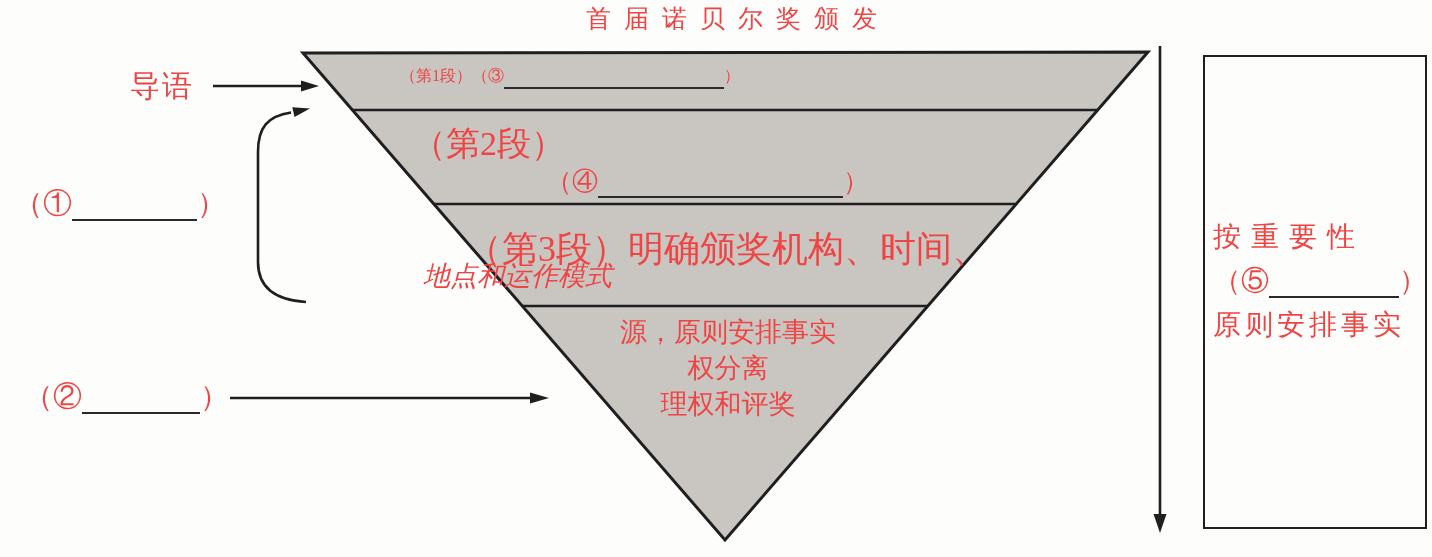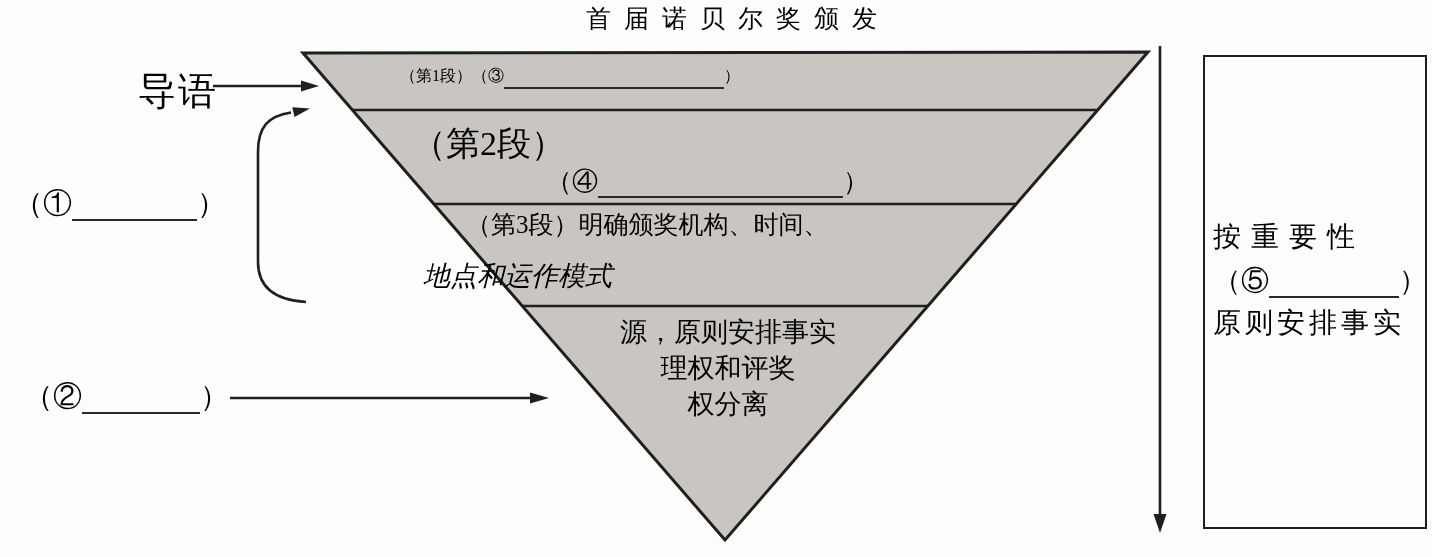--- a/index.html
+++ b/index.html
@@ -1,49 +1,49 @@
 <!DOCTYPE html>
 <html><head>
 <meta charset="utf-8">
 <style>
   html,body{margin:0;padding:0;background:#ffffff;}
   #canvas{
     position:relative;
     width:1432px;height:557px;
     background:#fdfdfc;
     font-family:"Liberation Serif","DejaVu Serif",serif;
-    color:#000000;
+    color:#ef4444;
     overflow:hidden;
   }
   #shapes{position:absolute;left:0;top:0;width:1432px;height:557px;}
   .txt{position:absolute;white-space:nowrap;}
   .title{left:586px;top:2px;font-size:25px;letter-spacing:13px;}
-  .lead{left:138px;top:66px;font-size:38px;letter-spacing:2px;}
+  .lead{left:130px;top:66px;font-size:30px;letter-spacing:2px;}
   .blank1{left:14px;top:184px;font-size:29px;}
   .blank2{left:24px;top:377px;font-size:29px;}
   .band1{left:400px;top:66px;font-size:16px;}
   .band2-label{left:412px;top:121px;font-size:34px;}
   .band2-blank{left:546px;top:164px;font-size:26px;}
-  .band3-line1{left:466px;top:208px;font-size:25px;}
+  .band3-line1{left:466px;top:225px;font-size:36px;}
   .band3-line2{left:423px;top:258px;font-size:27px;font-style:italic;}
   .band4{left:728px;top:314px;font-size:27px;line-height:36px;text-align:center;transform:translateX(-50%);}
   .blank{display:inline-block;height:2.5px;background:#2a2a2a;vertical-align:-8px;}
   .w-b1{width:125px;}
   .w-b2{width:118px;}
   .w-b3{width:220px;}
   .w-b4{width:245px;}
   .w-b5{width:130px;}
   .import-box{
     position:absolute;left:1183px;top:55px;width:220px;height:470px;
     border:2.5px solid #1f1f1f;background:#fdfdfc;margin-left:20px;
   }
   .import-text{position:absolute;left:8px;top:158px;font-size:28px;white-space:nowrap;}
   .import-line1{letter-spacing:10px;line-height:44px;}
   .import-line2{line-height:44px;}
-  .import-line3{letter-spacing:4px;line-height:44px;font-family:Liberation Mono, monospace;}
+  .import-line3{letter-spacing:4px;line-height:44px;}
 </style>
 </head>
 <body>
 
 <div id="canvas">
 
   <svg id="shapes" viewBox="0 0 1432 557" xmlns="http://www.w3.org/2000/svg">
 
     <polygon points="303,53 1148,52 725,540" fill="#c9c6c2" stroke="#1f1f1f" stroke-width="3" stroke-linejoin="miter"></polygon>
 
@@ -92,22 +92,22 @@
 
   <div class="txt band2-blank">
     <span>（④</span><span class="blank w-b4"></span><span>）</span>
   </div>
 
   <div class="txt band3-line1">（第3段）明确颁奖机构、时间、</div>
   <div class="txt band3-line2">地点和运作模式</div>
 
   <div class="txt band4">
     <div>源，原则安排事实</div>
+    <div>权分离</div>
     <div>理权和评奖</div>
-    <div>权分离</div>
   </div>
 
   <div class="import-box">
     <div class="import-text">
       <div class="import-line1">按重要性</div>
       <div class="import-line2">
         <span>（⑤</span><span class="blank w-b5"></span><span>）</span>
       </div>
       <div class="import-line3">原则安排事实</div>
     </div>

